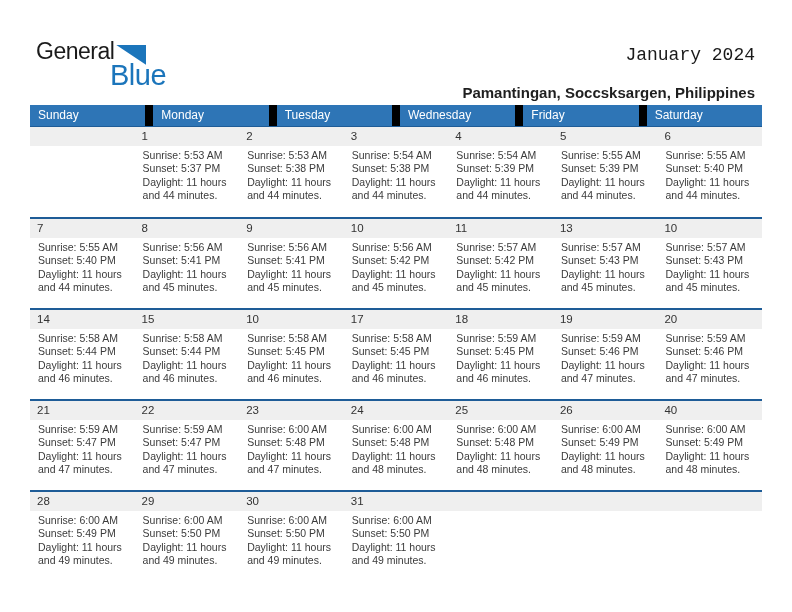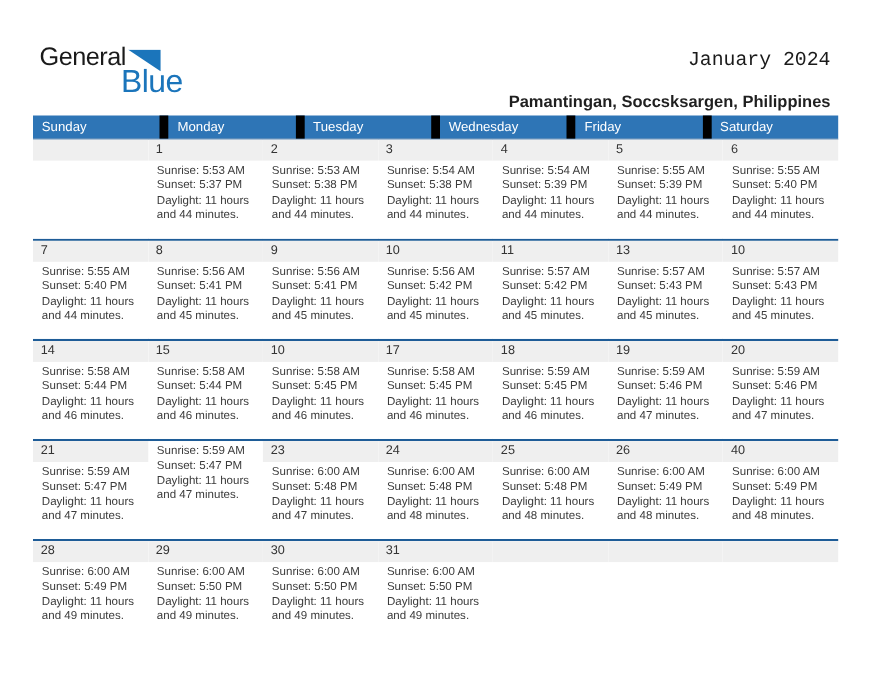--- a/index.html
+++ b/index.html
@@ -242,20 +242,21 @@
         <div class="week-row">
           <div class="cell">
             <div class="strip"><span>21</span></div>
             <div class="info">
               <div>Sunrise: 5:59 AM</div>
               <div>Sunset: 5:47 PM</div>
               <div>Daylight: 11 hours and 47 minutes.</div>
             </div>
           </div>
           <div class="cell">
+            <div class="strip"><span>22</span></div>
             <div class="info">
               <div>Sunrise: 5:59 AM</div>
               <div>Sunset: 5:47 PM</div>
               <div>Daylight: 11 hours and 47 minutes.</div>
             </div>
           </div>
           <div class="cell">
             <div class="strip"><span>23</span></div>
             <div class="info">
               <div>Sunrise: 6:00 AM</div>

